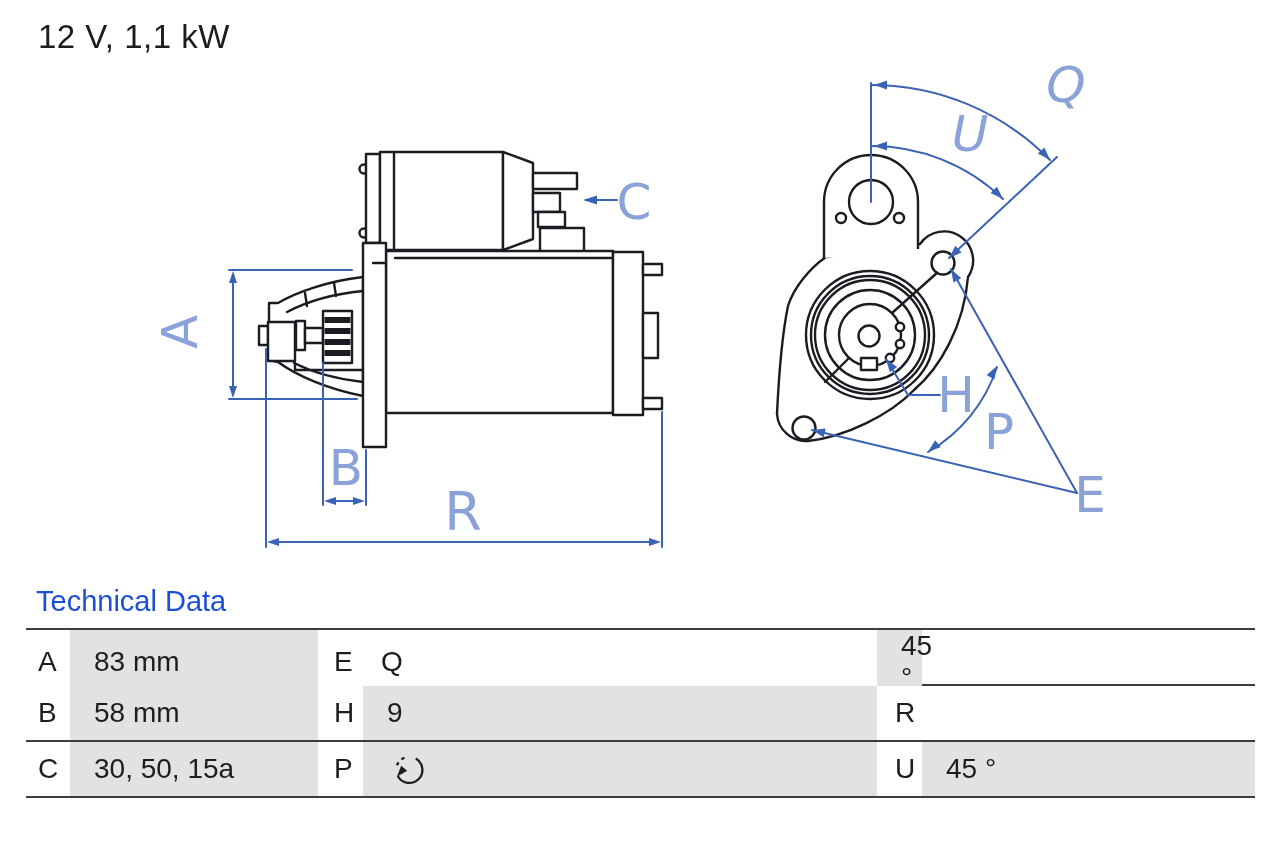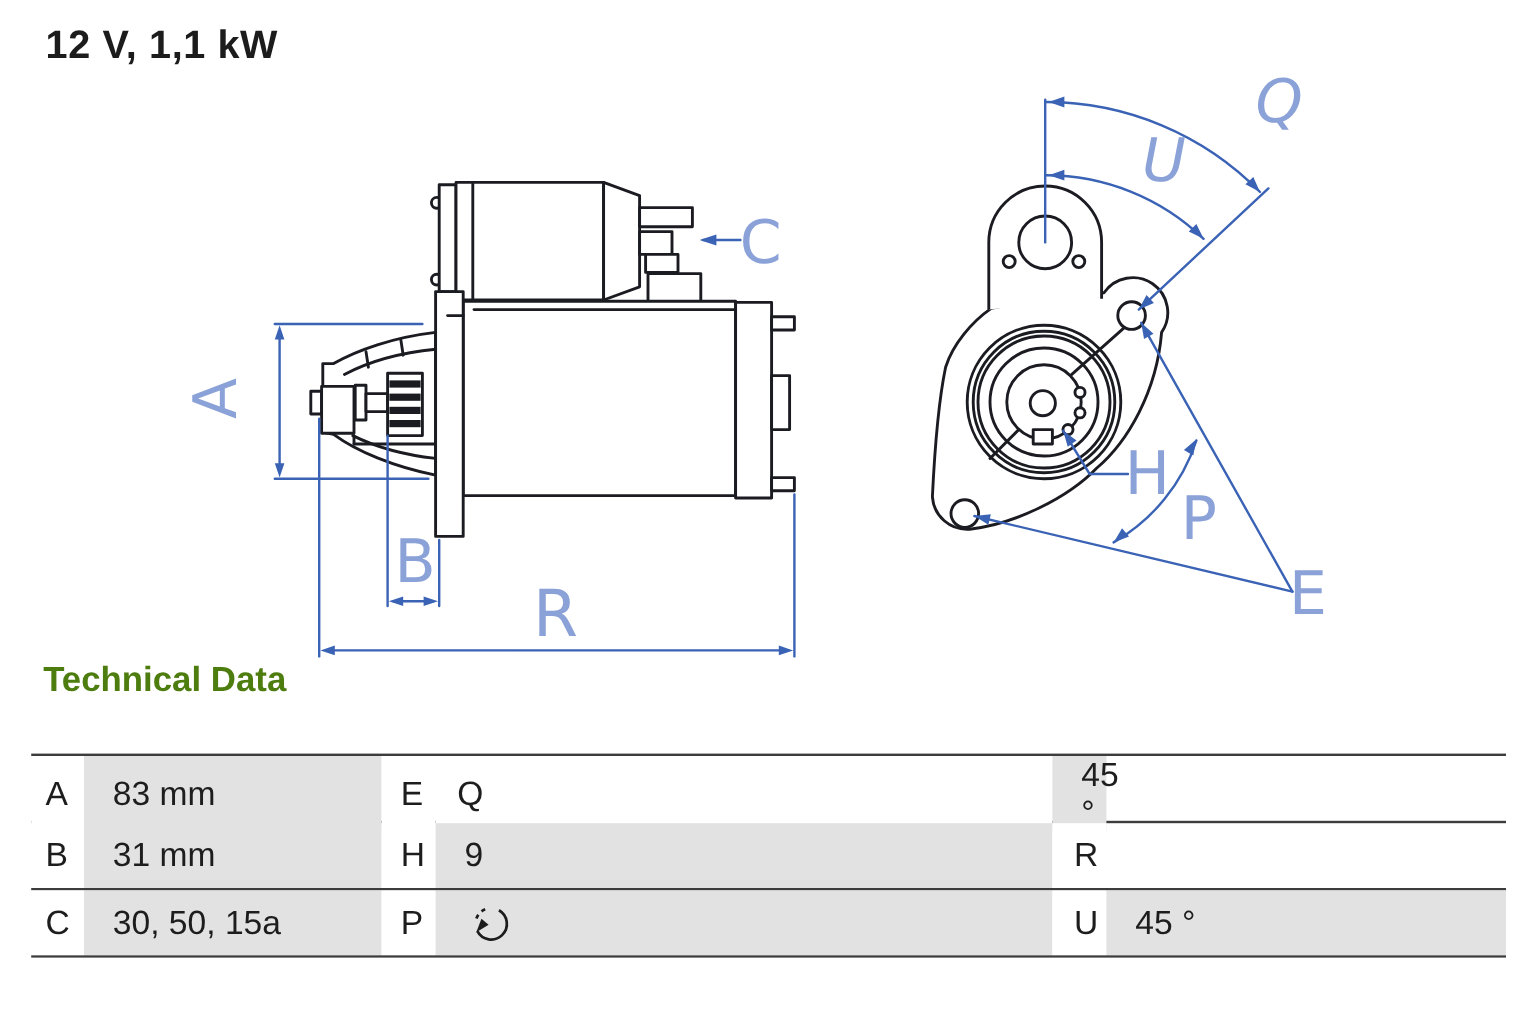--- a/index.html
+++ b/index.html
@@ -1,32 +1,32 @@
 <!DOCTYPE html>
 <html><head>
 <meta charset="utf-8">
 <style>
   html,body{margin:0;padding:0;background:#ffffff;}
   #page{position:relative;width:1280px;height:853px;background:#fff;overflow:hidden;
         font-family:"Liberation Sans",sans-serif;color:#1d1d1d;}
-  #title{position:absolute;left:38px;top:18px;font-size:33px;font-weight:700;color:#1c1c1c;letter-spacing:.5px;}
+  #title{position:absolute;left:38px;top:18px;font-size:33px;font-weight:400;color:#1c1c1c;letter-spacing:.5px;}
   #drawing{position:absolute;left:0;top:0;width:1280px;height:583px;}
 
   
   .dk{stroke:#1b1b22;stroke-width:2.4;fill:none;stroke-linejoin:round;stroke-linecap:round;}
   .pw{stroke:#1b1b22;stroke-width:2.4;fill:#ffffff;stroke-linejoin:round;}
   .fill-dk{fill:#1b1b22;stroke:none;}
   .bl{stroke:#3a62b5;stroke-width:2;fill:none;stroke-linecap:round;}
   .bl-arrow{fill:#3a62b5;stroke:none;}
   .cad{fill:#8ba2d8;font-family:"DejaVu Sans",sans-serif;font-size:50px;font-weight:400;}
   .cad.it{font-style:italic;}
   .cad.big{font-size:54px;}
 
   
-  #tech-heading{position:absolute;left:36px;top:551px;font-size:29px;font-weight:700;color:#4d7c0f;}
+  #tech-heading{position:absolute;left:36px;top:585px;font-size:29px;font-weight:400;color:#1d4ed8;}
   #tech-table{position:absolute;left:26px;top:628px;width:1229px;}
   .trow{display:grid;grid-template-columns:44px 248px 45px 514px 45px 333px;
         border-top:2px solid #3c3c3c;height:54px;}
   .trow:last-child{border-bottom:2px solid #3c3c3c;}
   .cell{display:flex;align-items:center;font-size:28px;color:#1d1d1d;}
   .cell.k{background:#ffffff;padding-left:12px;}
   .cell.k.k3{padding-left:16px;}
   .cell.k.k5{padding-left:18px;}
   .cell.v{background:#e2e2e2;padding-left:24px;}
   .icon-cell svg{margin-left:4px;}
@@ -186,21 +186,21 @@
   <div id="tech-table">
     <div class="trow">
       <div class="cell k">A</div>
       <div class="cell v">83 mm</div>
       <div class="cell k k3">E</div>
       <div class="cell k k5">Q</div>
       <div class="cell v">45 °</div>
     </div>
     <div class="trow">
       <div class="cell k">B</div>
-      <div class="cell v">31 mm</div>
+      <div class="cell v">58 mm</div>
       <div class="cell k k3">H</div>
       <div class="cell v">9</div>
       <div class="cell k k5">R</div>
     </div>
     <div class="trow">
       <div class="cell k">C</div>
       <div class="cell v">30, 50, 15a</div>
       <div class="cell k k3">P</div>
       <div class="cell v icon-cell">
         <svg width="40" height="42" viewBox="0 0 46 44" xmlns="http://www.w3.org/2000/svg">

